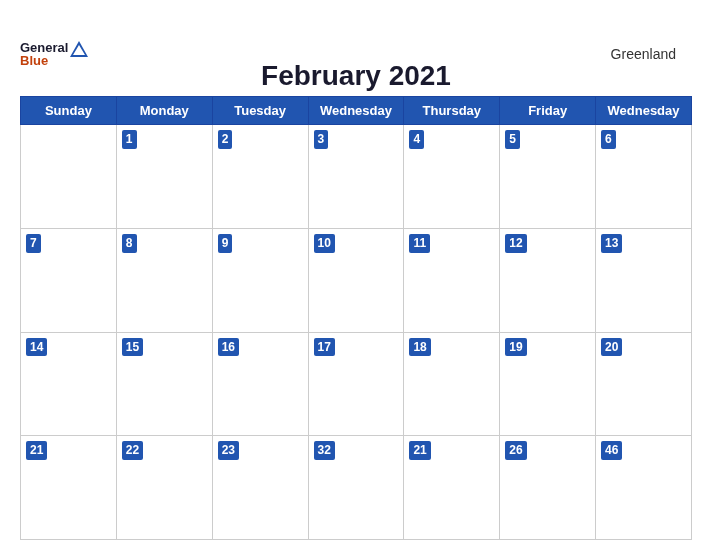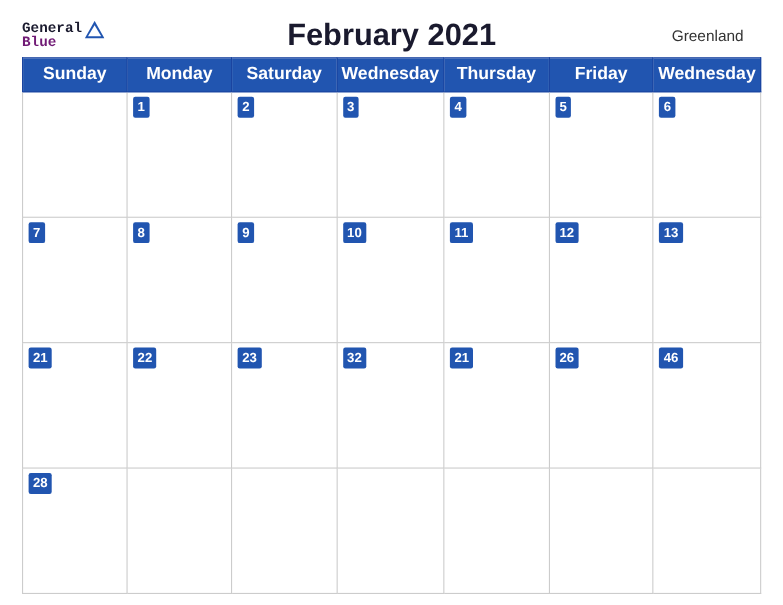--- a/index.html
+++ b/index.html
@@ -23,74 +23,74 @@
       margin-bottom: 4px;
       margin-top: 6px;
     }
 
     .logo {
       position: absolute;
       left: 0;
       display: flex;
       flex-direction: column;
       align-items: center;
-      font-family: Liberation Mono, monospace;
     }
 
     .logo-text-general {
       font-size: 13px;
       color: #1a1a2e;
       font-weight: bold;
       line-height: 1;
     }
 
     .logo-text-blue {
       font-size: 13px;
-      color: #701a75;
+      color: #c2410c;
       font-weight: bold;
       line-height: 1;
     }
 
     .logo-icon {
       width: 18px;
       height: 16px;
     }
 
     .logo-inner {
       display: flex;
       align-items: flex-start;
       gap: 2px;
     }
 
     .title {
       font-size: 28px;
       font-weight: bold;
       color: #1a1a2e;
       text-align: left;
+      margin-top: 44px;
     }
 
     .region-label {
       position: absolute;
       right: 16px;
       font-size: 14px;
       color: #333;
     }
 
     .calendar {
       width: 100%;
       border-collapse: collapse;
       flex: 1;
     }
 
     .calendar th {
       background-color: #2155b0;
       color: #fff;
       text-align: center;
       padding: 6px 4px;
-      font-size: 16px;
+      font-size: 13px;
       border: 1px solid #1a44a0;
     }
 
     .calendar td {
       border: 1px solid #ccc;
       vertical-align: top;
       padding: 4px 5px;
       width: calc(100% / 7);
       height: 75px;
     }
@@ -136,21 +136,21 @@
   </div>
   <h1 class="title">February 2021</h1>
   <div class="region-label">Greenland</div>
 </div>
 
 <table class="calendar">
   <thead>
     <tr>
     <th>Sunday</th>
         <th>Monday</th>
-        <th>Saturday</th>
+        <th>Tuesday</th>
         <th>Wednesday</th>
         <th>Thursday</th>
         <th>Friday</th>
         <th>Wednesday</th>
       </tr>
   </thead>
   <tbody id="calendar-body">
   <tr class="week-row">
         <td class="empty-cell"></td>
         <td><span class="day-num">1</span></td>
@@ -163,31 +163,31 @@
       <tr class="week-row">
         <td><span class="day-num">7</span></td>
         <td><span class="day-num">8</span></td>
         <td><span class="day-num">9</span></td>
         <td><span class="day-num">10</span></td>
         <td><span class="day-num">11</span></td>
         <td><span class="day-num">12</span></td>
         <td><span class="day-num">13</span></td>
       </tr>
       <tr class="week-row">
+        <td><span class="day-num">14</span></td>
+        <td><span class="day-num">15</span></td>
+        <td><span class="day-num">16</span></td>
+        <td><span class="day-num">17</span></td>
+        <td><span class="day-num">18</span></td>
+        <td><span class="day-num">19</span></td>
+        <td><span class="day-num">20</span></td>
+      </tr>
+      <tr class="week-row">
         <td><span class="day-num">21</span></td>
         <td><span class="day-num">22</span></td>
         <td><span class="day-num">23</span></td>
         <td><span class="day-num">32</span></td>
         <td><span class="day-num">21</span></td>
         <td><span class="day-num">26</span></td>
         <td><span class="day-num">46</span></td>
       </tr>
-      <tr class="week-row">
-        <td><span class="day-num">28</span></td>
-        <td class="empty-cell"></td>
-        <td class="empty-cell"></td>
-        <td class="empty-cell"></td>
-        <td class="empty-cell"></td>
-        <td class="empty-cell"></td>
-        <td class="empty-cell"></td>
-      </tr>
     </tbody>
 </table>
 
 </body></html>

